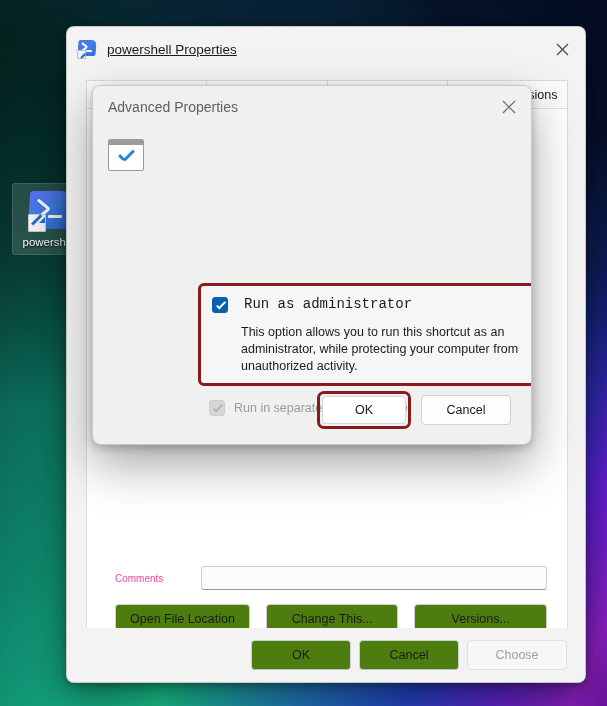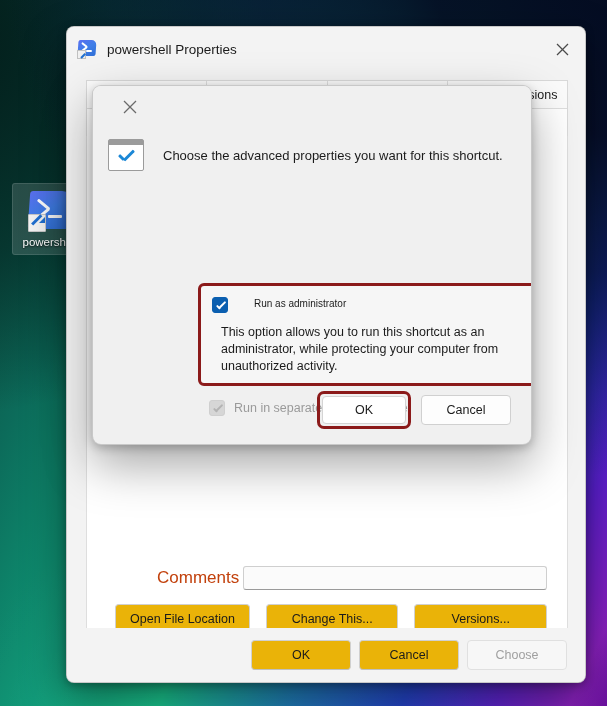--- a/index.html
+++ b/index.html
@@ -208,20 +208,21 @@
   #titlebar-icon .shortcut:after {
     content: "";
     position: absolute; left: 1.5px; top: 4px;
     width: 6px; height: 1.6px; background: #1f6fd0;
     transform: rotate(-45deg);
   }
   #props-title {
     font-size: 13.5px;
     color: #1b1b1b;
     flex: 1 1 auto;
+    text-decoration: underline;
   }
   #props-close {
     width: 46px;
     height: 44px;
     display: flex;
     align-items: center;
     justify-content: center;
     color: #4a4a4a;
     font-size: 15px;
     cursor: default;
@@ -271,23 +272,22 @@
   #comments-row {
     position: absolute;
     left: 28px;
     top: 430px;
     width: 432px;
     display: flex;
     align-items: center;
   }
   #comments-label {
     width: 86px;
-    font-size: 17px;
-    color: #c2410c;
-    margin-left: 42px;
+    font-size: 10px;
+    color: #ec4899;
   }
   #comments-input {
     flex: 1 1 auto;
     height: 24px;
     border: 1px solid #cfcfcf;
     border-bottom: 1.5px solid #9a9a9a;
     border-radius: 3px;
     background: #fbfbfb;
     font-size: 12.5px;
     padding: 0 6px;
@@ -297,21 +297,21 @@
   #props-actions {
     position: absolute;
     left: 28px;
     top: 468px;
     width: 432px;
     display: flex;
     gap: 16px;
   }
   .win-btn {
     height: 30px;
-    background: #eab308;
+    background: #4d7c0f;
     border: 1px solid #d0d0d0;
     border-bottom-color: #c0c0c0;
     border-radius: 4px;
     font-size: 12.5px;
     color: #1b1b1b;
     font-family: "Liberation Sans", sans-serif;
     display: flex;
     align-items: center;
     justify-content: center;
     cursor: default;
@@ -448,28 +448,29 @@
     background: #d6d6d6;
     border: 1px solid #cfcfcf;
   }
   .cb.disabled:before, .cb.disabled:after {
     content: ""; position: absolute; background: #b3b3b3; border-radius: 1px;
   }
   .cb.disabled:before { width: 4.5px; height: 2px; left: 2.8px; top: 7.6px; transform: rotate(45deg); }
   .cb.disabled:after  { width: 8.5px; height: 2px; left: 4.6px; top: 6.4px; transform: rotate(-45deg); }
 
   #runas-label {
-    margin-left: 26px;
-    font-size: 10px;
+    margin-left: 16px;
+    font-size: 14px;
     color: #1b1b1b;
     line-height: 16px;
+    font-family: Liberation Mono, monospace;
   }
   #runas-desc {
     position: absolute;
-    left: 20px;
+    left: 40px;
     top: 38px;
     width: 300px;
     font-size: 12.5px;
     color: #1b1b1b;
     line-height: 17px;
   }
 
   #memspace-row {
     position: absolute;
     left: 116px;
@@ -587,34 +588,34 @@
       <div class="win-btn">OK</div>
       <div class="win-btn">Cancel</div>
       <div class="win-btn disabled">Choose</div>
     </div>
 
   </div>
 
   <div id="adv-dialog">
 
     <div id="adv-titlebar">
+      <div id="adv-title">Advanced Properties</div>
       <div id="adv-close">
         <svg width="14" height="14" viewBox="0 0 14 14" aria-hidden="true">
           <line x1="1" y1="1" x2="13" y2="13" stroke="#6a6a6a" stroke-width="1.2"></line>
           <line x1="13" y1="1" x2="1" y2="13" stroke="#6a6a6a" stroke-width="1.2"></line>
         </svg>
       </div>
     </div>
 
     <div id="adv-banner">
       <div id="banner-icon">
         <div class="tb"></div>
         <div class="ck"></div>
       </div>
-      <div id="banner-text">Choose the advanced properties you want for this shortcut.</div>
     </div>
 
     <div id="runas-group">
       <div id="runas-row">
         <div class="cb checked"></div>
         <div id="runas-label">Run as administrator</div>
       </div>
       <div id="runas-desc">This option allows you to run this shortcut as an administrator, while protecting your computer from unauthorized activity.</div>
     </div>
 

